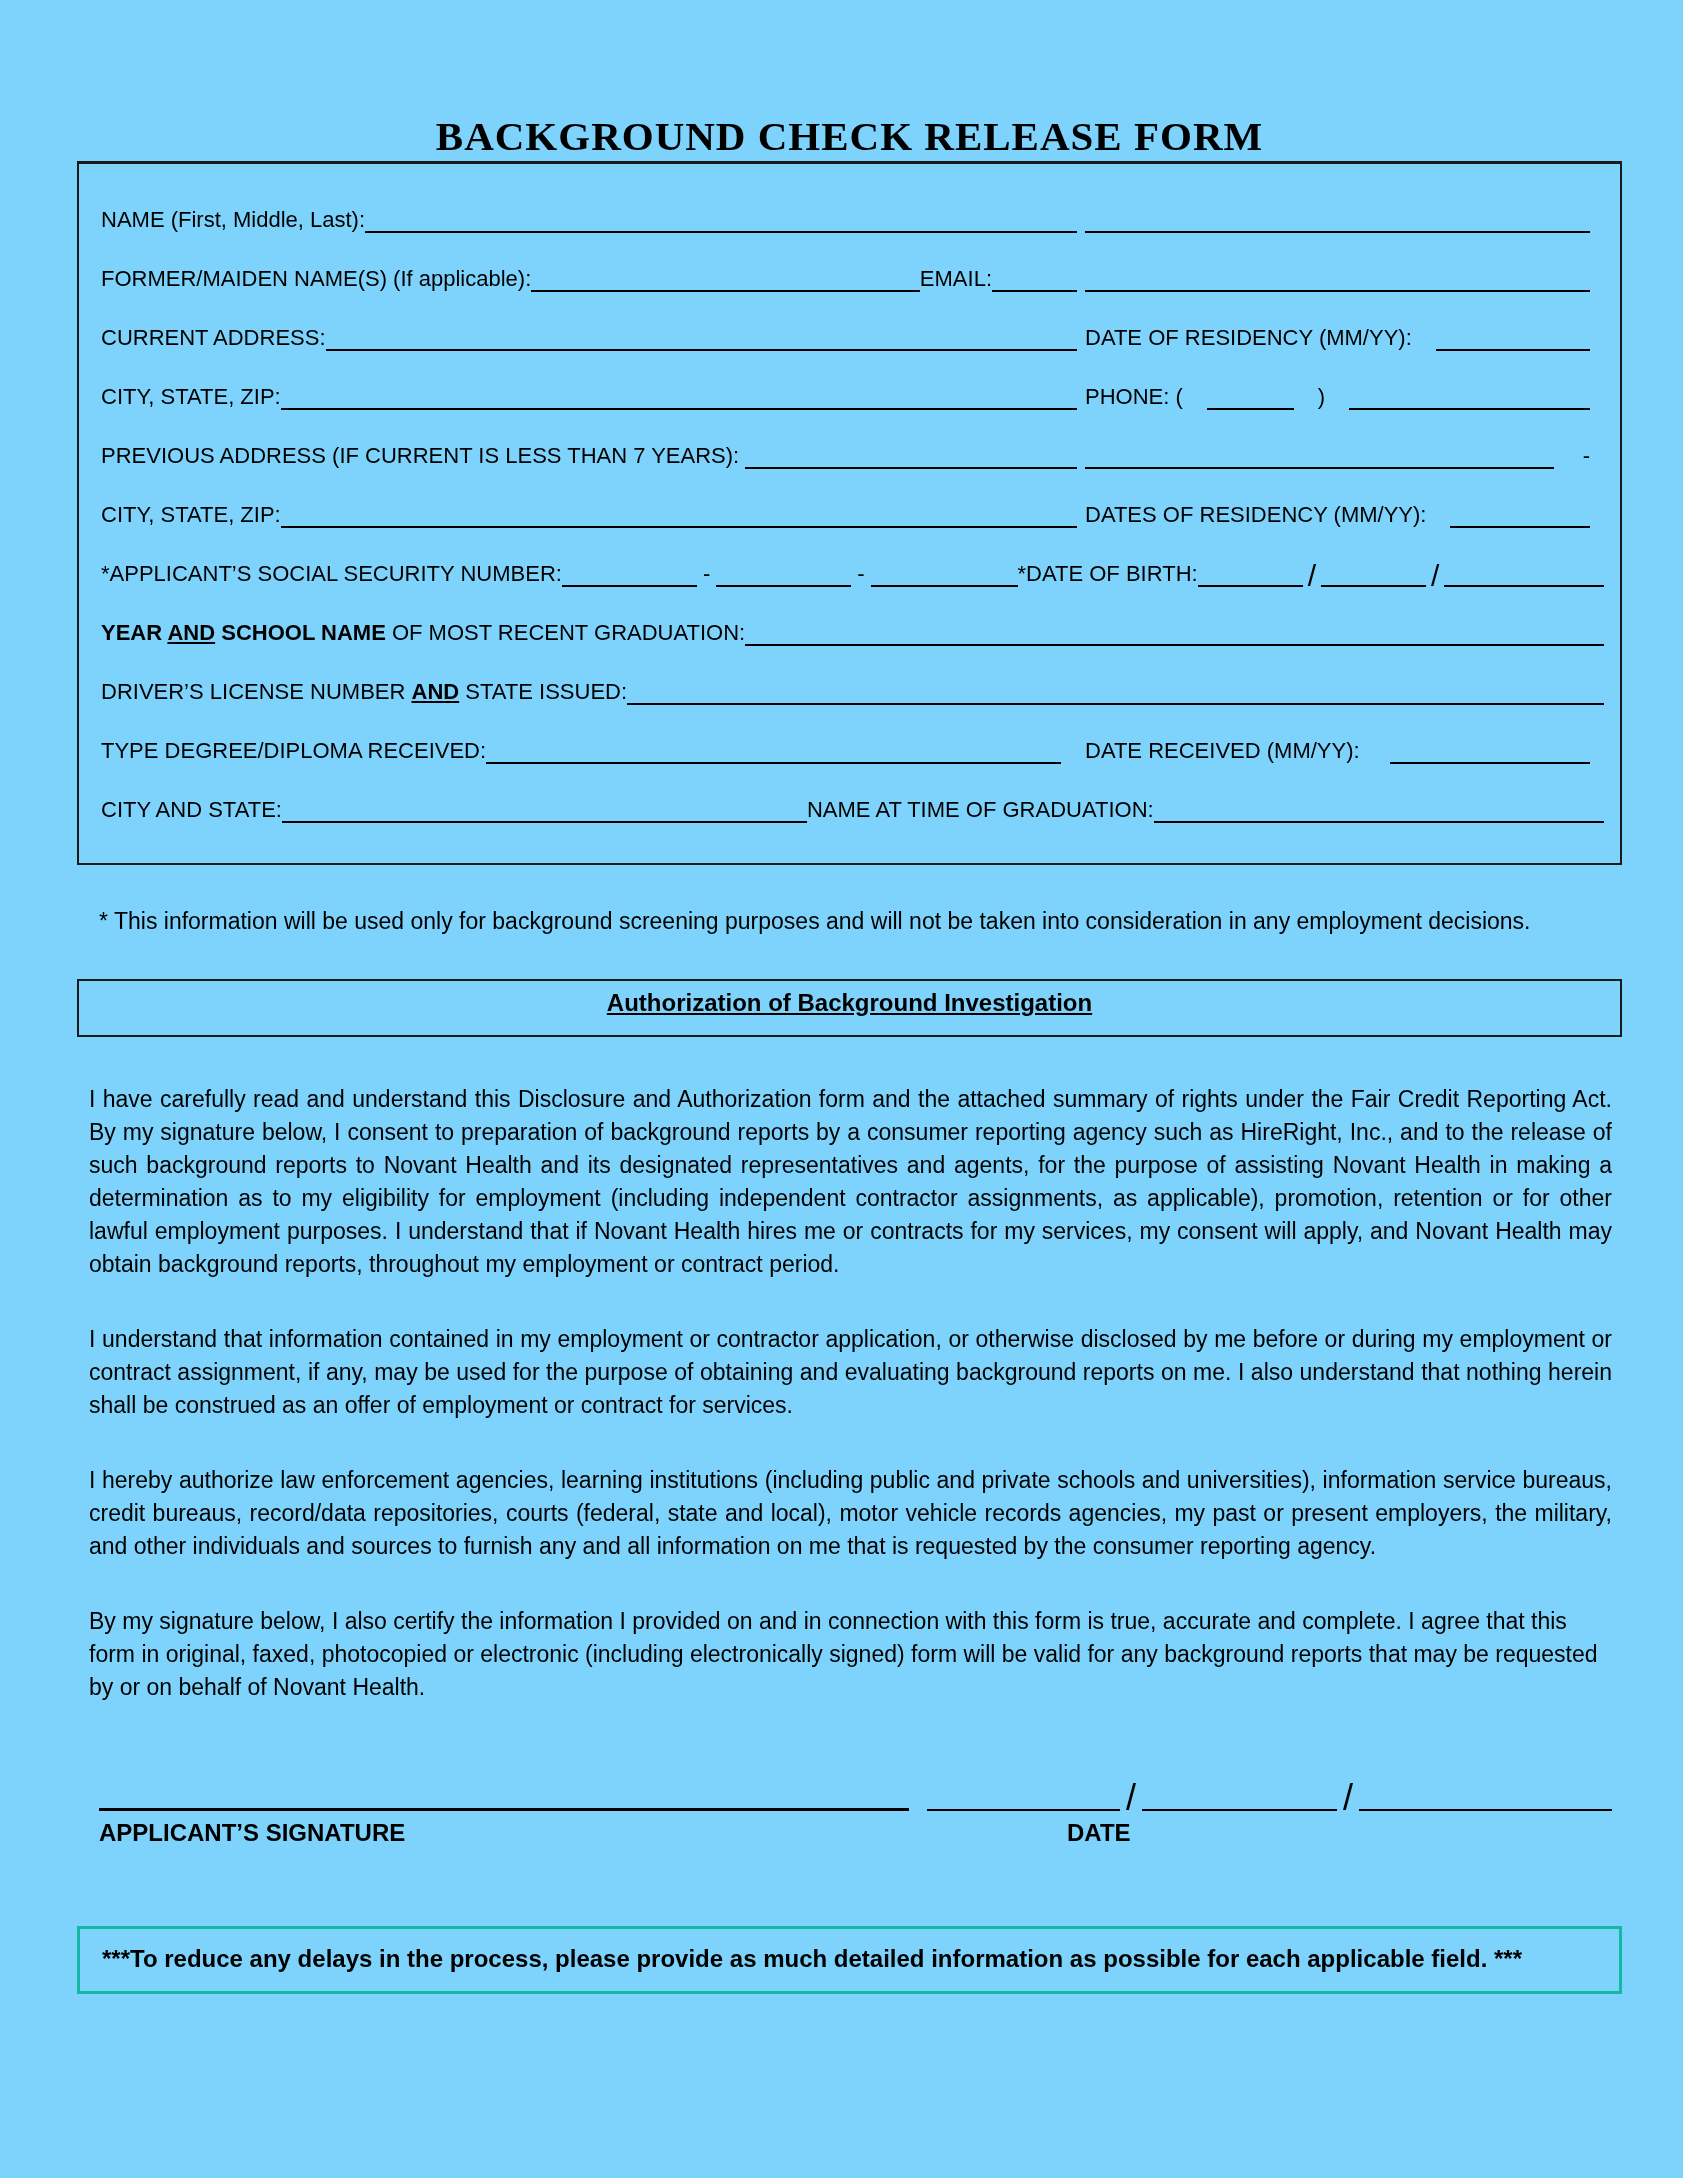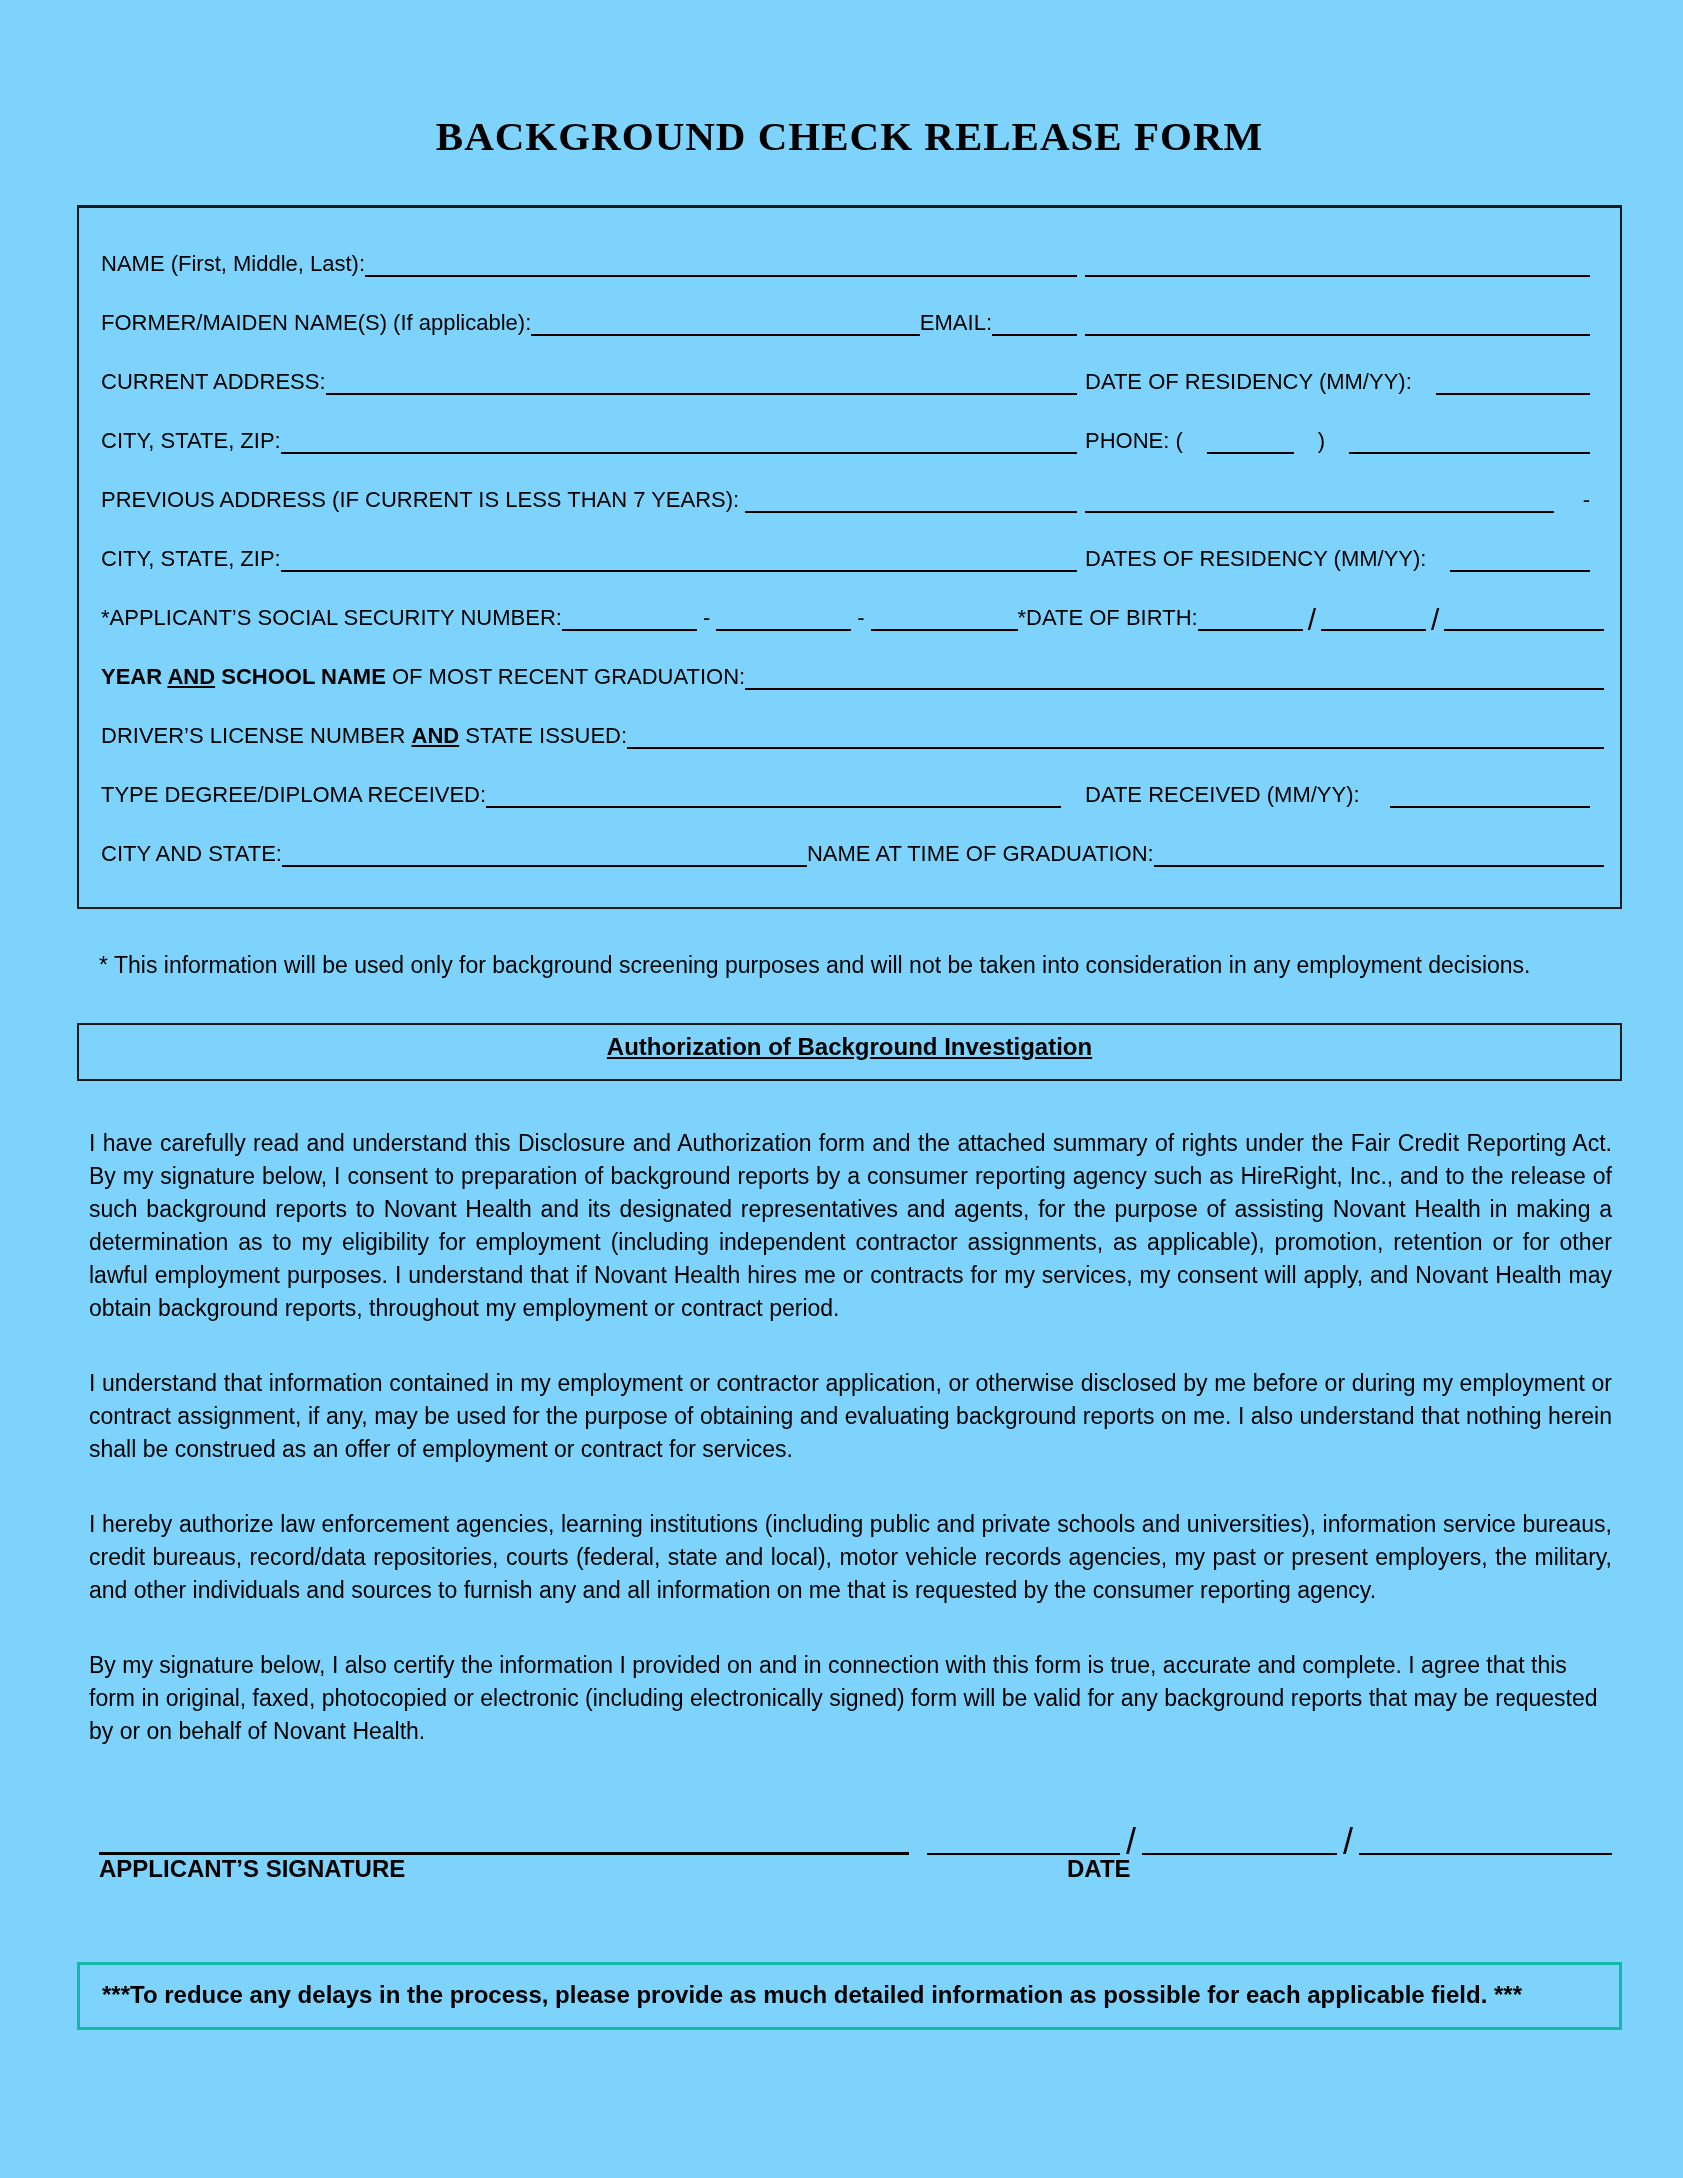--- a/index.html
+++ b/index.html
@@ -15,21 +15,20 @@
     margin:0;padding-top:111px;
     font-family:"Liberation Serif",serif;
     font-weight:600;
     font-size:41px;line-height:50px;
     text-align:center;
     letter-spacing:1px;
     white-space:nowrap;
   }
   
   .fbox{
-    margin-top:44px;
     border:2px solid #1a1a1a;
     border-top-width:3px;
     height:704px;box-sizing:border-box;
     padding:10px 16px 0 22px;
   }
   .frow{
     display:flex;align-items:flex-end;
     height:59px;
     font-size:22px;line-height:27px;
   }
@@ -81,21 +80,21 @@
     padding:0 10px 0 22px;
   }
   .sigline{flex:0 0 810px;border-bottom:3px solid #000;height:14px;}
   .siggap{flex:0 0 18px;}
   .dline{border-bottom:2px solid #000;height:14px;}
   .d1{flex:0 0 193px;}
   .d2{flex:0 0 195px;}
   .d3{flex:1 1 auto;}
   .bigslash{font-size:36px;line-height:26px;padding:0 6px;}
   .sig-labels{
-    display:flex;margin-top:0;
+    display:flex;margin-top:8px;
     padding-left:22px;
     font-size:24px;font-weight:bold;
   }
   .sig-name-cell{flex:0 0 968px;}
   
   .footbox{
     margin-top:79px;
     border:3px solid #14b8a6;
     padding:16px 14px 18px 22px;
     font-size:24px;font-weight:bold;

